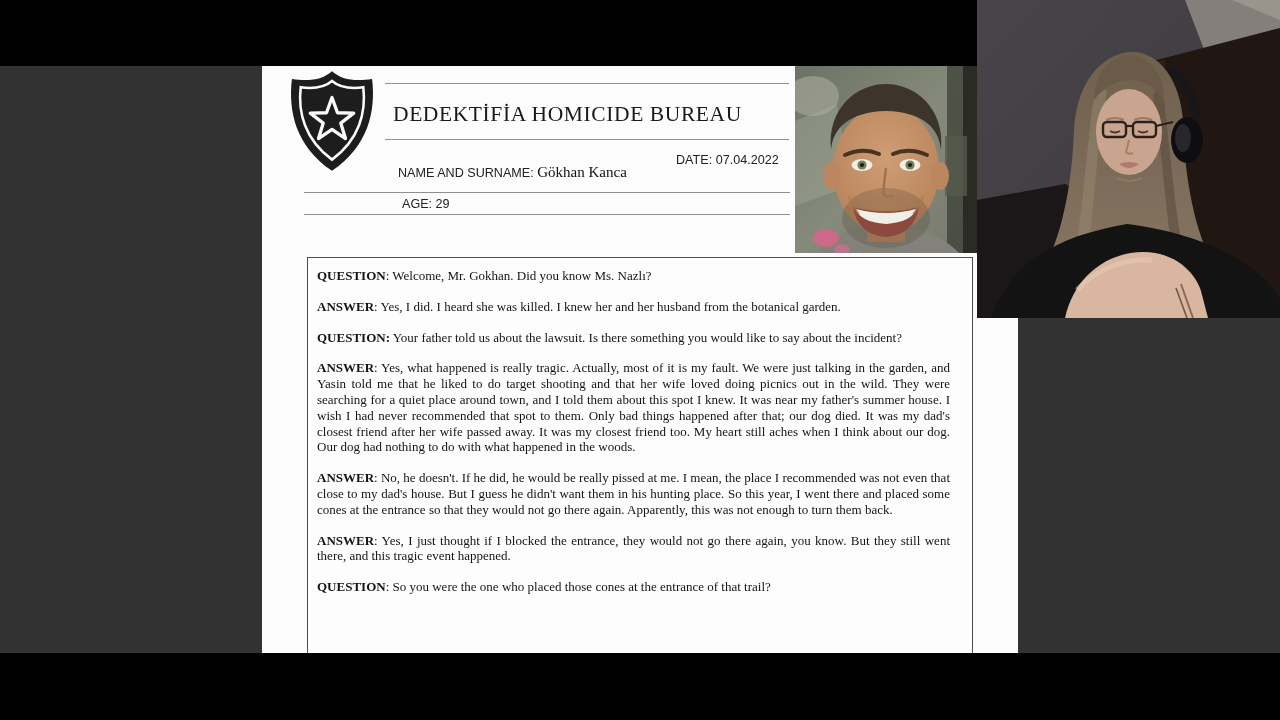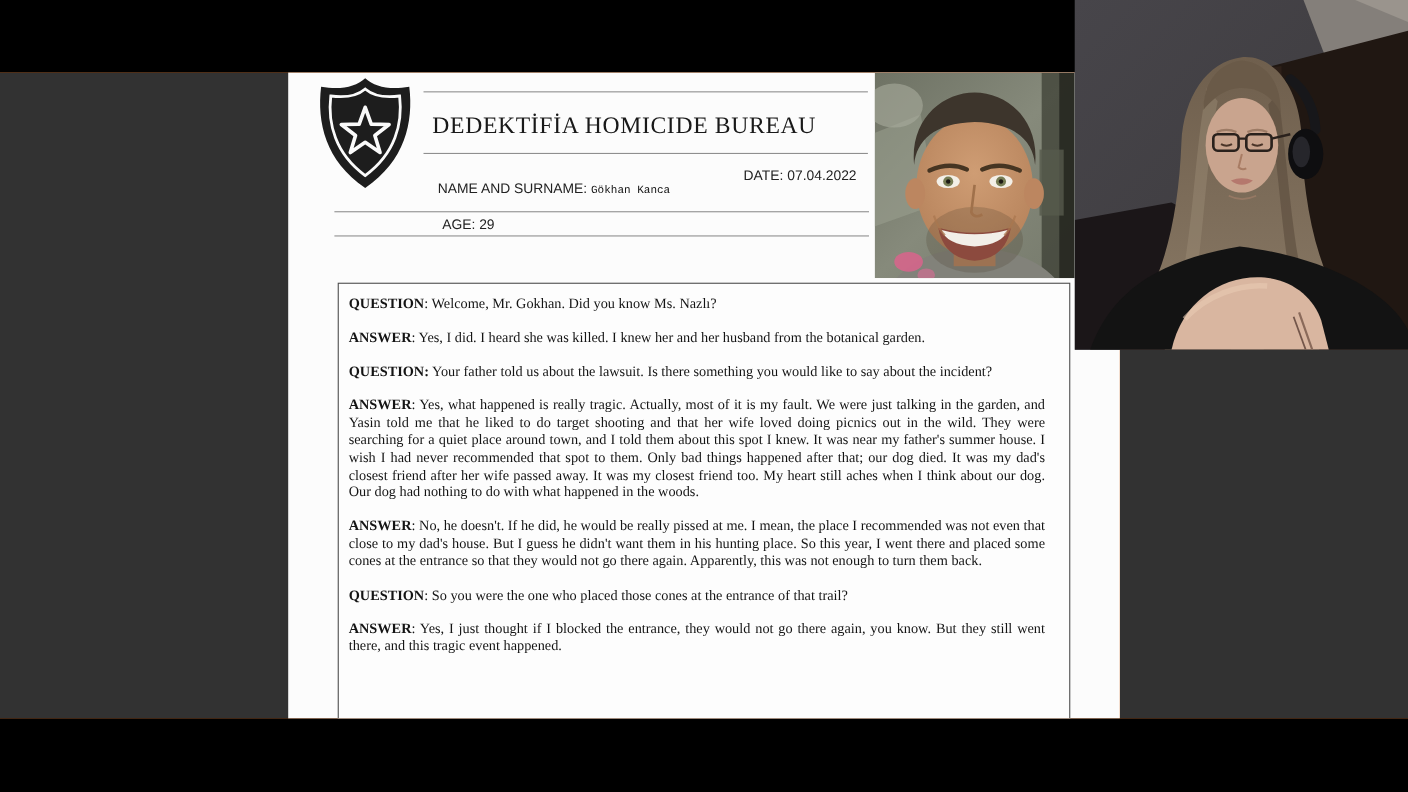--- a/index.html
+++ b/index.html
@@ -1,16 +1,16 @@
 <!DOCTYPE html>
 <html><head>
 <meta charset="utf-8">
 <style>
   html,body{margin:0;padding:0;background:#000;}
-  .stage{position:relative;width:1280px;height:720px;background:#f97316;overflow:hidden;
+  .stage{position:relative;width:1280px;height:720px;background:#be185d;overflow:hidden;
          font-family:"Liberation Sans",sans-serif;}
   .bar{position:absolute;left:0;width:1280px;background:#000;}
   .bar.top{top:0;height:66px;}
   .bar.bottom{top:653px;height:67px;}
   .side-panel{position:absolute;background:#323232;}
   .side-panel.left{left:0;top:66px;width:263px;height:587px;}
   .side-panel.right{left:1018px;top:318px;width:262px;height:335px;}
 
   
   .paper{position:absolute;left:262px;top:66px;width:756px;height:587px;
@@ -19,21 +19,21 @@
   .ln1{left:123px;top:17px;width:404px;}
   .ln2{left:123px;top:73px;width:404px;}
   .ln3{left:42px;top:126px;width:486px;}
   .ln4{left:42px;top:148px;width:486px;}
   .doc-title{position:absolute;left:131px;top:36px;white-space:nowrap;
              font-family:"Liberation Serif",serif;font-size:21.5px;letter-spacing:.6px;color:#191919;}
   .form-row{position:absolute;font-size:12.6px;color:#222;white-space:nowrap;}
   .name-row{left:136px;top:98px;}
   .date-row{left:414px;top:87px;}
   .age-row{left:140px;top:131px;}
-  .serif-value{font-family:Liberation Mono, monospace;font-size:10px;color:#111;}
+  .serif-value{font-family:Liberation Serif, serif;font-size:15px;color:#111;}
   .badge{position:absolute;left:26px;top:2px;width:88px;height:106px;}
   .photo{position:absolute;left:533px;top:0;width:182px;height:187px;overflow:hidden;}
 
   .tbox{position:absolute;left:45px;top:191px;width:666px;height:440px;box-sizing:border-box;
         border:1px solid #4d4d4d;background:#fdfdfd;padding:10px 22px 0 9px;}
   .tbox p{margin:0 0 15px 0;font-family:"Liberation Serif",serif;font-size:13px;
           line-height:15.8px;color:#141414;text-align:justify;}
   .tbox b{font-weight:bold;}
 
   .webcam{position:absolute;left:977px;top:0;width:303px;height:318px;overflow:hidden;background:#413f42;}
@@ -120,22 +120,22 @@
         <path d="M54,130 Q58,142 64,148 M128,130 Q124,142 118,148" stroke="#a9764f" stroke-width="2" fill="none" opacity=".7"></path>
       </svg>
     </div>
 
     <div class="tbox">
       <p><b>QUESTION</b><span>: Welcome, Mr. Gokhan. Did you know Ms. Nazlı?</span></p>
       <p><b>ANSWER</b><span>: Yes, I did. I heard she was killed. I knew her and her husband from the botanical garden.</span></p>
       <p><b>QUESTION:</b><span> Your father told us about the lawsuit. Is there something you would like to say about the incident?</span></p>
       <p><b>ANSWER</b><span>: Yes, what happened is really tragic. Actually, most of it is my fault. We were just talking in the garden, and Yasin told me that he liked to do target shooting and that her wife loved doing picnics out in the wild. They were searching for a quiet place around town, and I told them about this spot I knew. It was near my father's summer house. I wish I had never recommended that spot to them. Only bad things happened after that; our dog died. It was my dad's closest friend after her wife passed away. It was my closest friend too. My heart still aches when I think about our dog. Our dog had nothing to do with what happened in the woods.</span></p>
       <p><b>ANSWER</b><span>: No, he doesn't. If he did, he would be really pissed at me. I mean, the place I recommended was not even that close to my dad's house. But I guess he didn't want them in his hunting place. So this year, I went there and placed some cones at the entrance so that they would not go there again. Apparently, this was not enough to turn them back.</span></p>
+      <p><b>ANSWER</b><span>: Yes, I just thought if I blocked the entrance, they would not go there again, you know. But they still went there, and this tragic event happened.</span></p>
       <p><b>QUESTION</b><span>: So you were the one who placed those cones at the entrance of that trail?</span></p>
-      <p><b>ANSWER</b><span>: Yes, I just thought if I blocked the entrance, they would not go there again, you know. But they still went there, and this tragic event happened.</span></p>
     </div>
   </div>
 
   <div class="webcam">
     <svg width="303" height="318" viewBox="0 0 303 318">
       <defs>
         <linearGradient id="wall" x1="0" y1="0" x2="1" y2="1">
           <stop offset="0" stop-color="#47454a"></stop>
             <stop offset="1" stop-color="#3b393c"></stop>
         </linearGradient>

